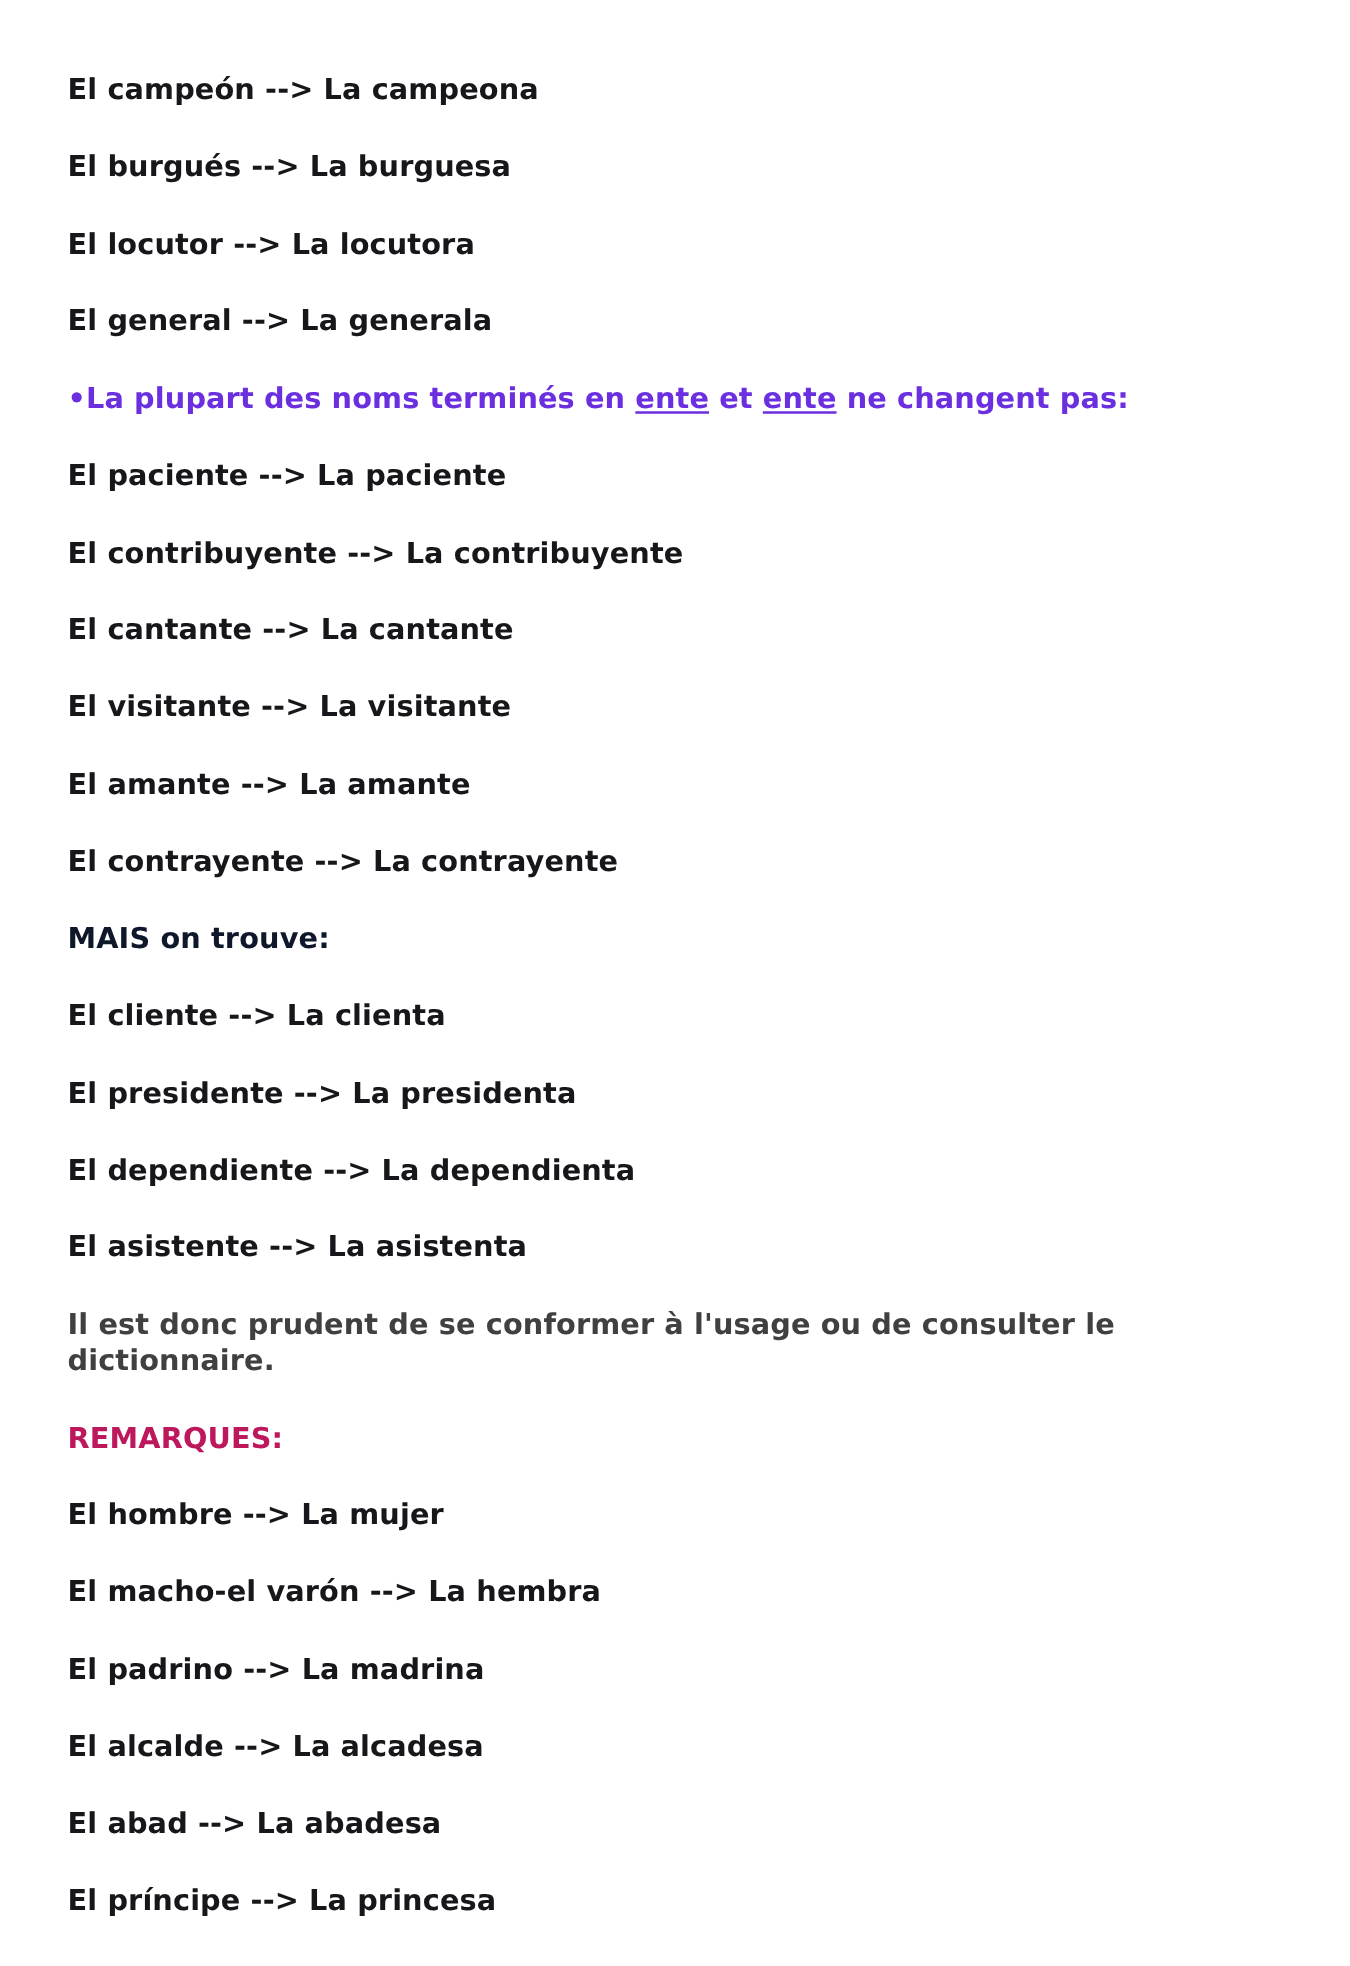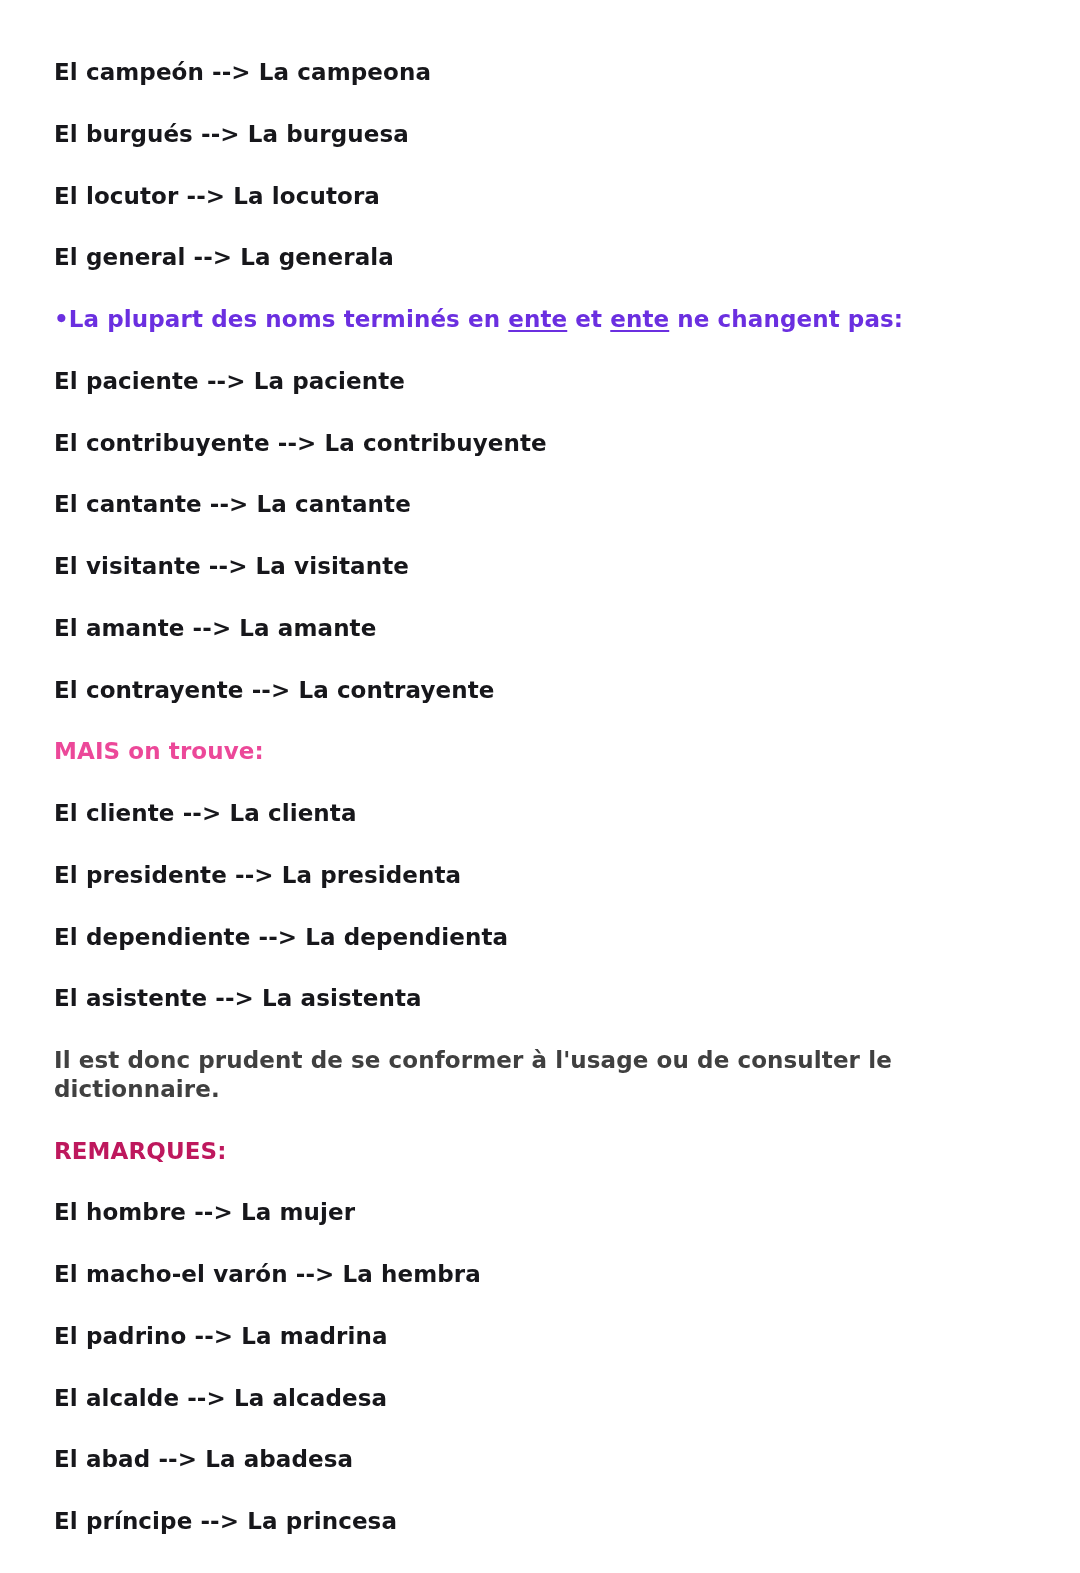--- a/index.html
+++ b/index.html
@@ -33,21 +33,21 @@
   .line.purple {
     color: #6b2fe0;
   }
   .line.green {
     color: #404040;
   }
   .line.orange {
     color: #be185d;
   }
   .line.heading-purple {
-    color: #ec4899;
+    color: #0f172a;
   }
   .u {
     text-decoration: underline;
     text-underline-offset: 3px;
   }
 </style>
 </head>
 <body>
 
 <div class="page">

